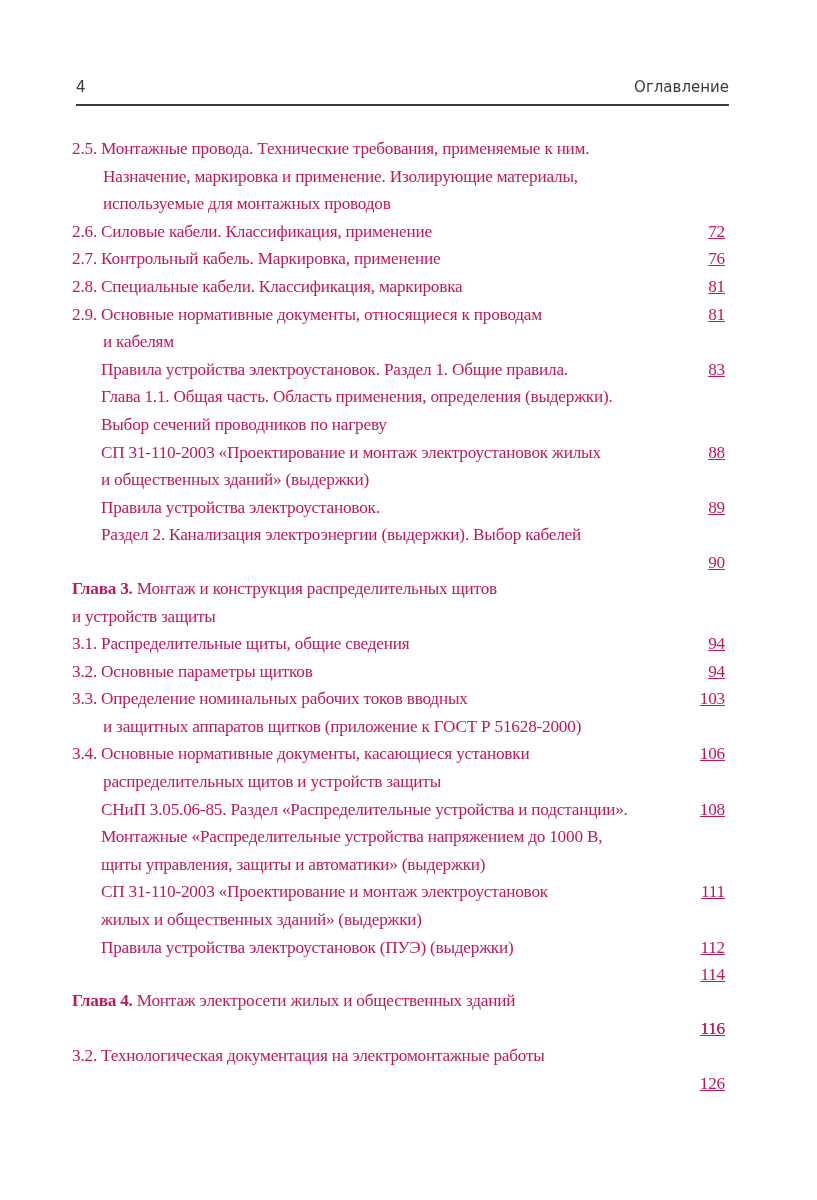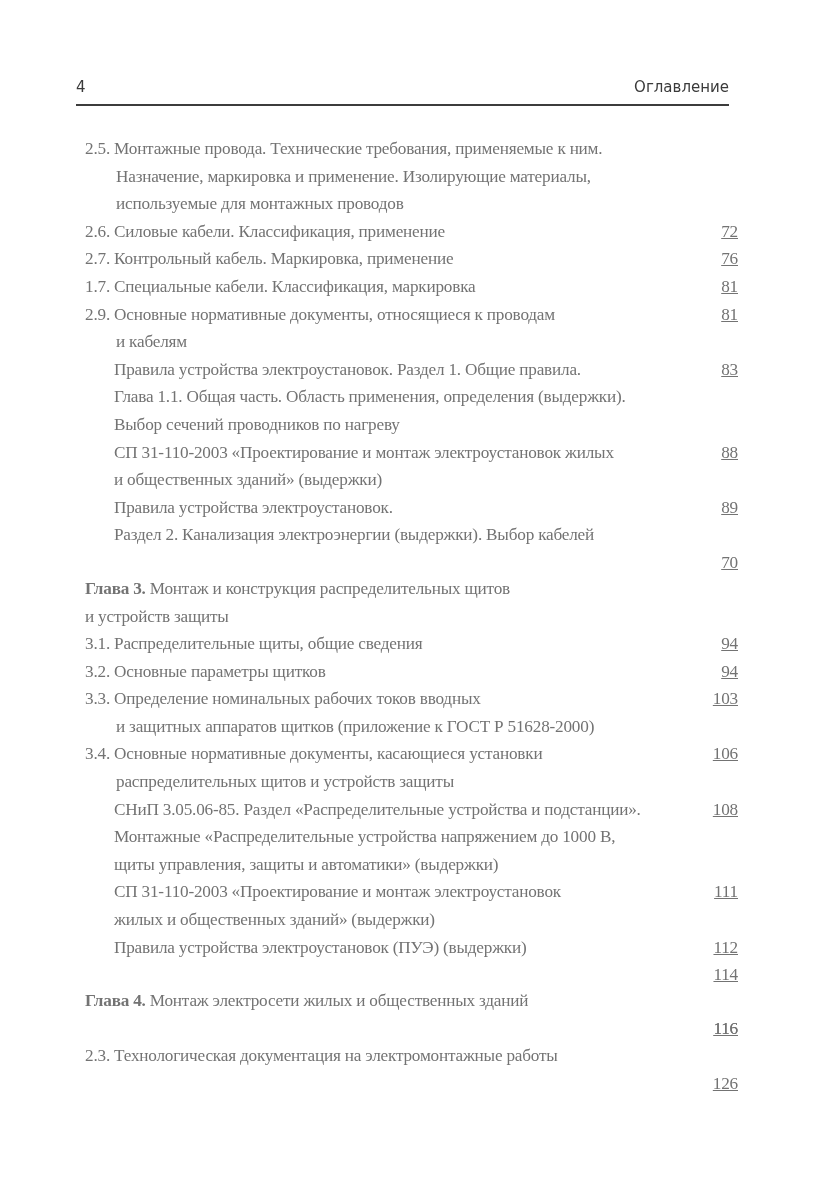--- a/index.html
+++ b/index.html
@@ -7,22 +7,22 @@
   .page { position: absolute; left: 0; top: 0; width: 817px; height: 1200px; background: #ffffff; }
   .header {
     position: absolute; left: 76px; top: 78px; width: 653px; height: 24px;
     font-family: "DejaVu Sans", "Liberation Sans", sans-serif; font-size: 15px; color: #3a3a3a;
   }
   .header .num { position: absolute; left: 0; top: 0; }
   .header .title { position: absolute; right: 0; top: 0; text-align: center; }
   .rule { position: absolute; left: 76px; top: 104px; width: 653px; height: 2px; background: #3c3c3c; }
 
   .toc {
-    position: absolute; left: 85px; top: 135px; width: 653px;
-    font-family: "Liberation Serif", "DejaVu Serif", serif; font-size: 17.2px; color: #737373;
+    position: absolute; left: 72px; top: 135px; width: 653px;
+    font-family: "Liberation Serif", "DejaVu Serif", serif; font-size: 17.2px; color: #be185d;
     letter-spacing: -0.2px;
   }
   .line { position: relative; height: 27.6px; line-height: 27.6px; white-space: nowrap; }
   .line.gap { margin-top: 26px; }
   .line.i1 { padding-left: 31px; }
   .line.i2 { padding-left: 29px; }
   .line.leader { display: flex; flex-direction: column; }
   .line.leader .txt { flex: 0 0 auto; }
   .line.leader .dots {
     flex: 1 1 auto; overflow: hidden; white-space: nowrap; margin: 0 3px; letter-spacing: 2.6px;
@@ -60,21 +60,21 @@
         <span class="pg">76</span>
       </div>
 
     <div class="line leader">
         <span class="txt">2.7. Контрольный кабель. Маркировка, применение</span>
         <span class="dots"></span>
         <span class="pg">81</span>
       </div>
 
     <div class="line leader">
-        <span class="txt">1.7. Специальные кабели. Классификация, маркировка</span>
+        <span class="txt">2.8. Специальные кабели. Классификация, маркировка</span>
         <span class="dots"></span>
         <span class="pg">81</span>
       </div>
 
     <div class="line"><span>2.9. Основные нормативные документы, относящиеся к проводам</span></div>
     <div class="line i1 leader">
         <span class="txt">и кабелям</span>
         <span class="dots"></span>
         <span class="pg">83</span>
       </div>
@@ -91,21 +91,21 @@
     <div class="line i2 leader">
         <span class="txt">и общественных зданий» (выдержки)</span>
         <span class="dots"></span>
         <span class="pg">89</span>
       </div>
 
     <div class="line i2"><span>Правила устройства электроустановок.</span></div>
     <div class="line i2 leader">
         <span class="txt">Раздел 2. Канализация электроэнергии (выдержки). Выбор кабелей</span>
         <span class="dots"></span>
-        <span class="pg">70</span>
+        <span class="pg">90</span>
       </div>
 
     <div class="line gap"><b>Глава 3.</b> <span>Монтаж и конструкция распределительных щитов</span></div>
     <div class="line leader">
         <span class="txt">и устройств защиты</span>
         <span class="dots"></span>
         <span class="pg">94</span>
       </div>
 
     <div class="line leader">
@@ -161,18 +161,18 @@
         <span class="pg">116</span>
       </div>
 
     <div class="line leader">
         <span class="dots"></span>
         <span class="pg">116</span>
       </div>
 
 
     <div class="line leader">
-        <span class="txt">2.3. Технологическая документация на электромонтажные работы</span>
+        <span class="txt">3.2. Технологическая документация на электромонтажные работы</span>
         <span class="dots"></span>
         <span class="pg">126</span>
       </div>
   </div>
 </div>
 
 </body></html>

